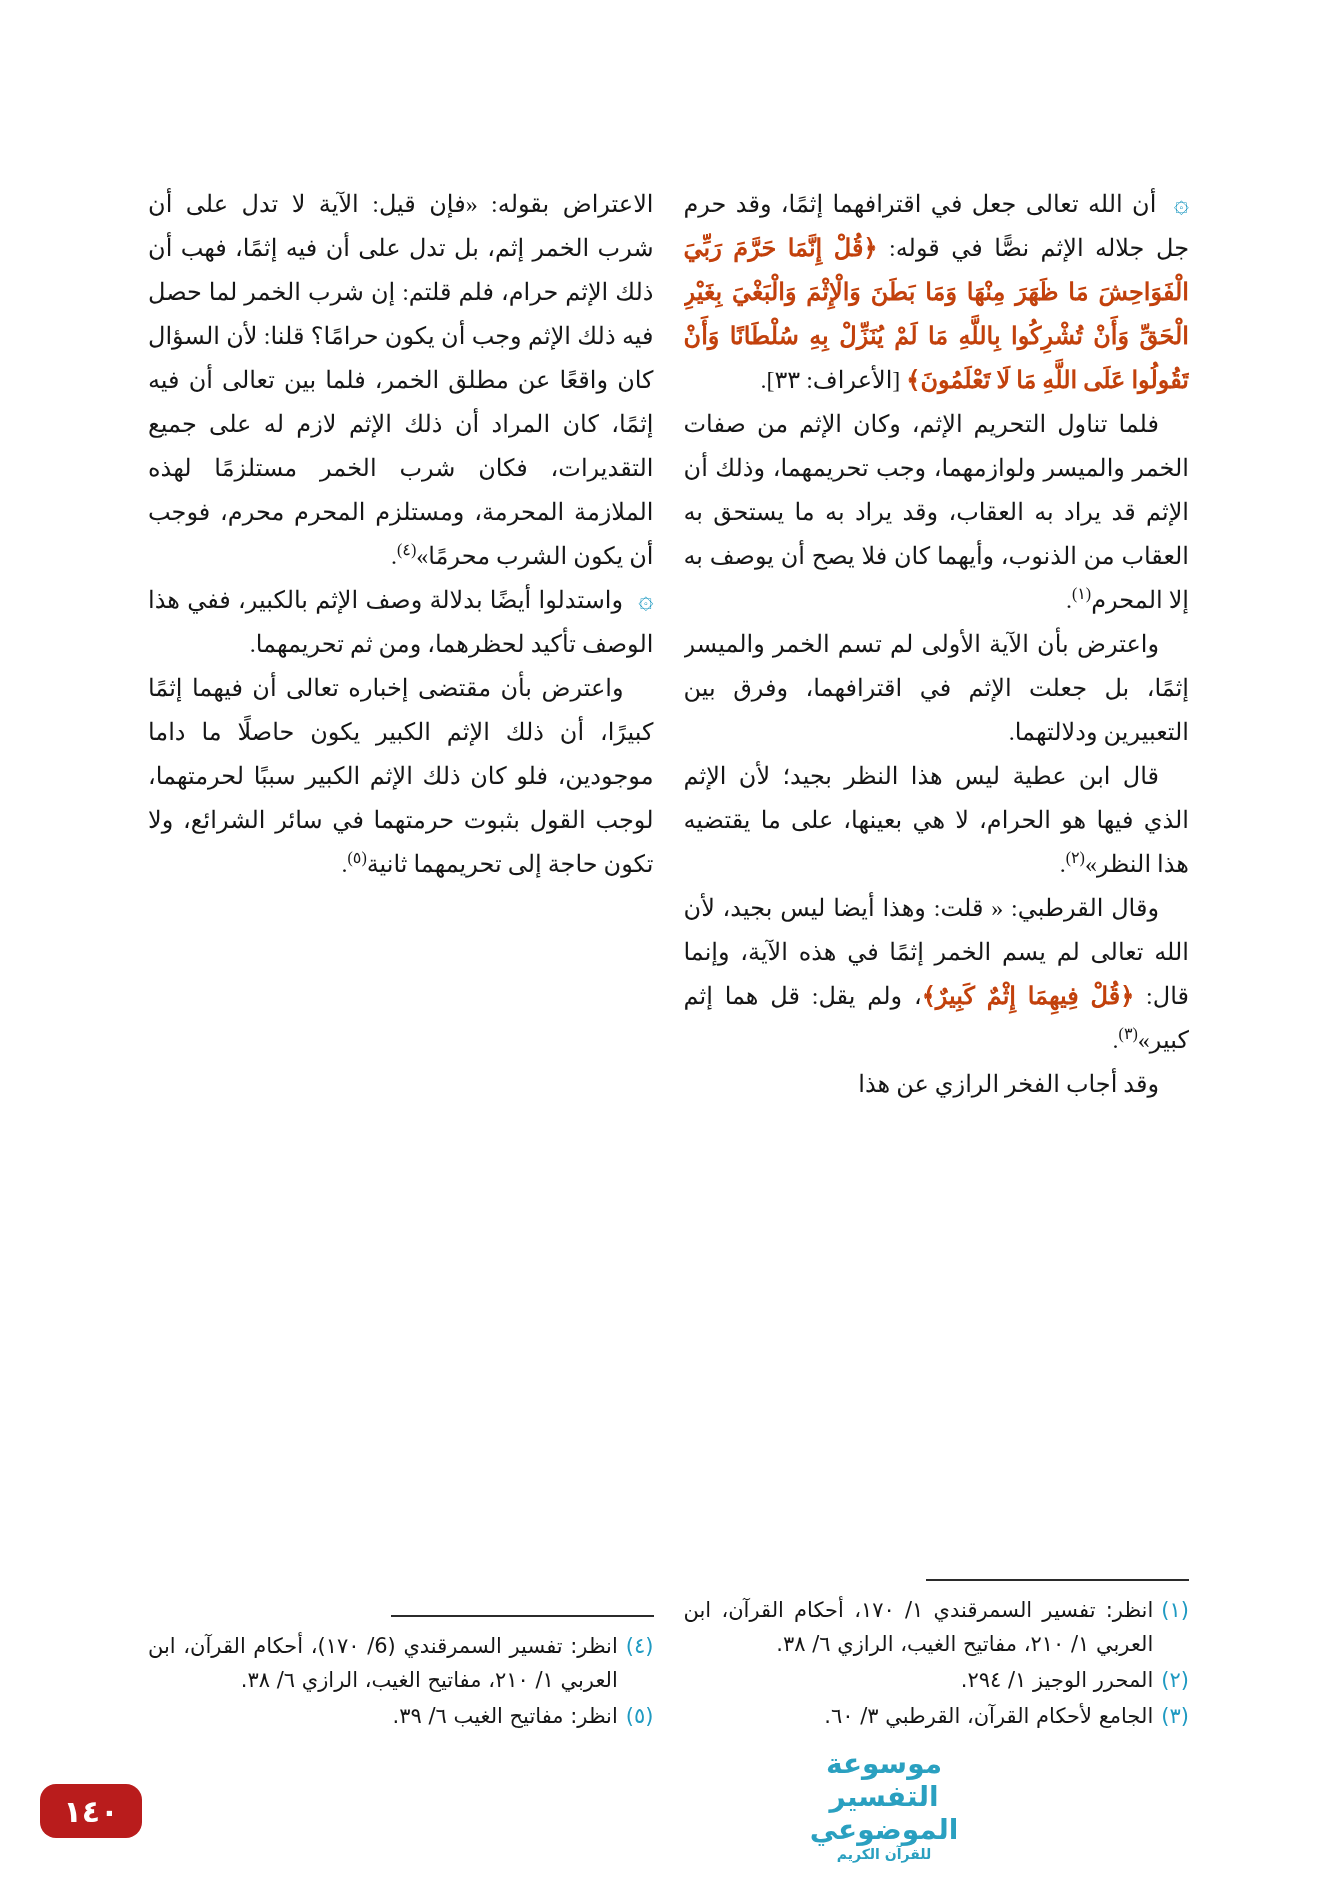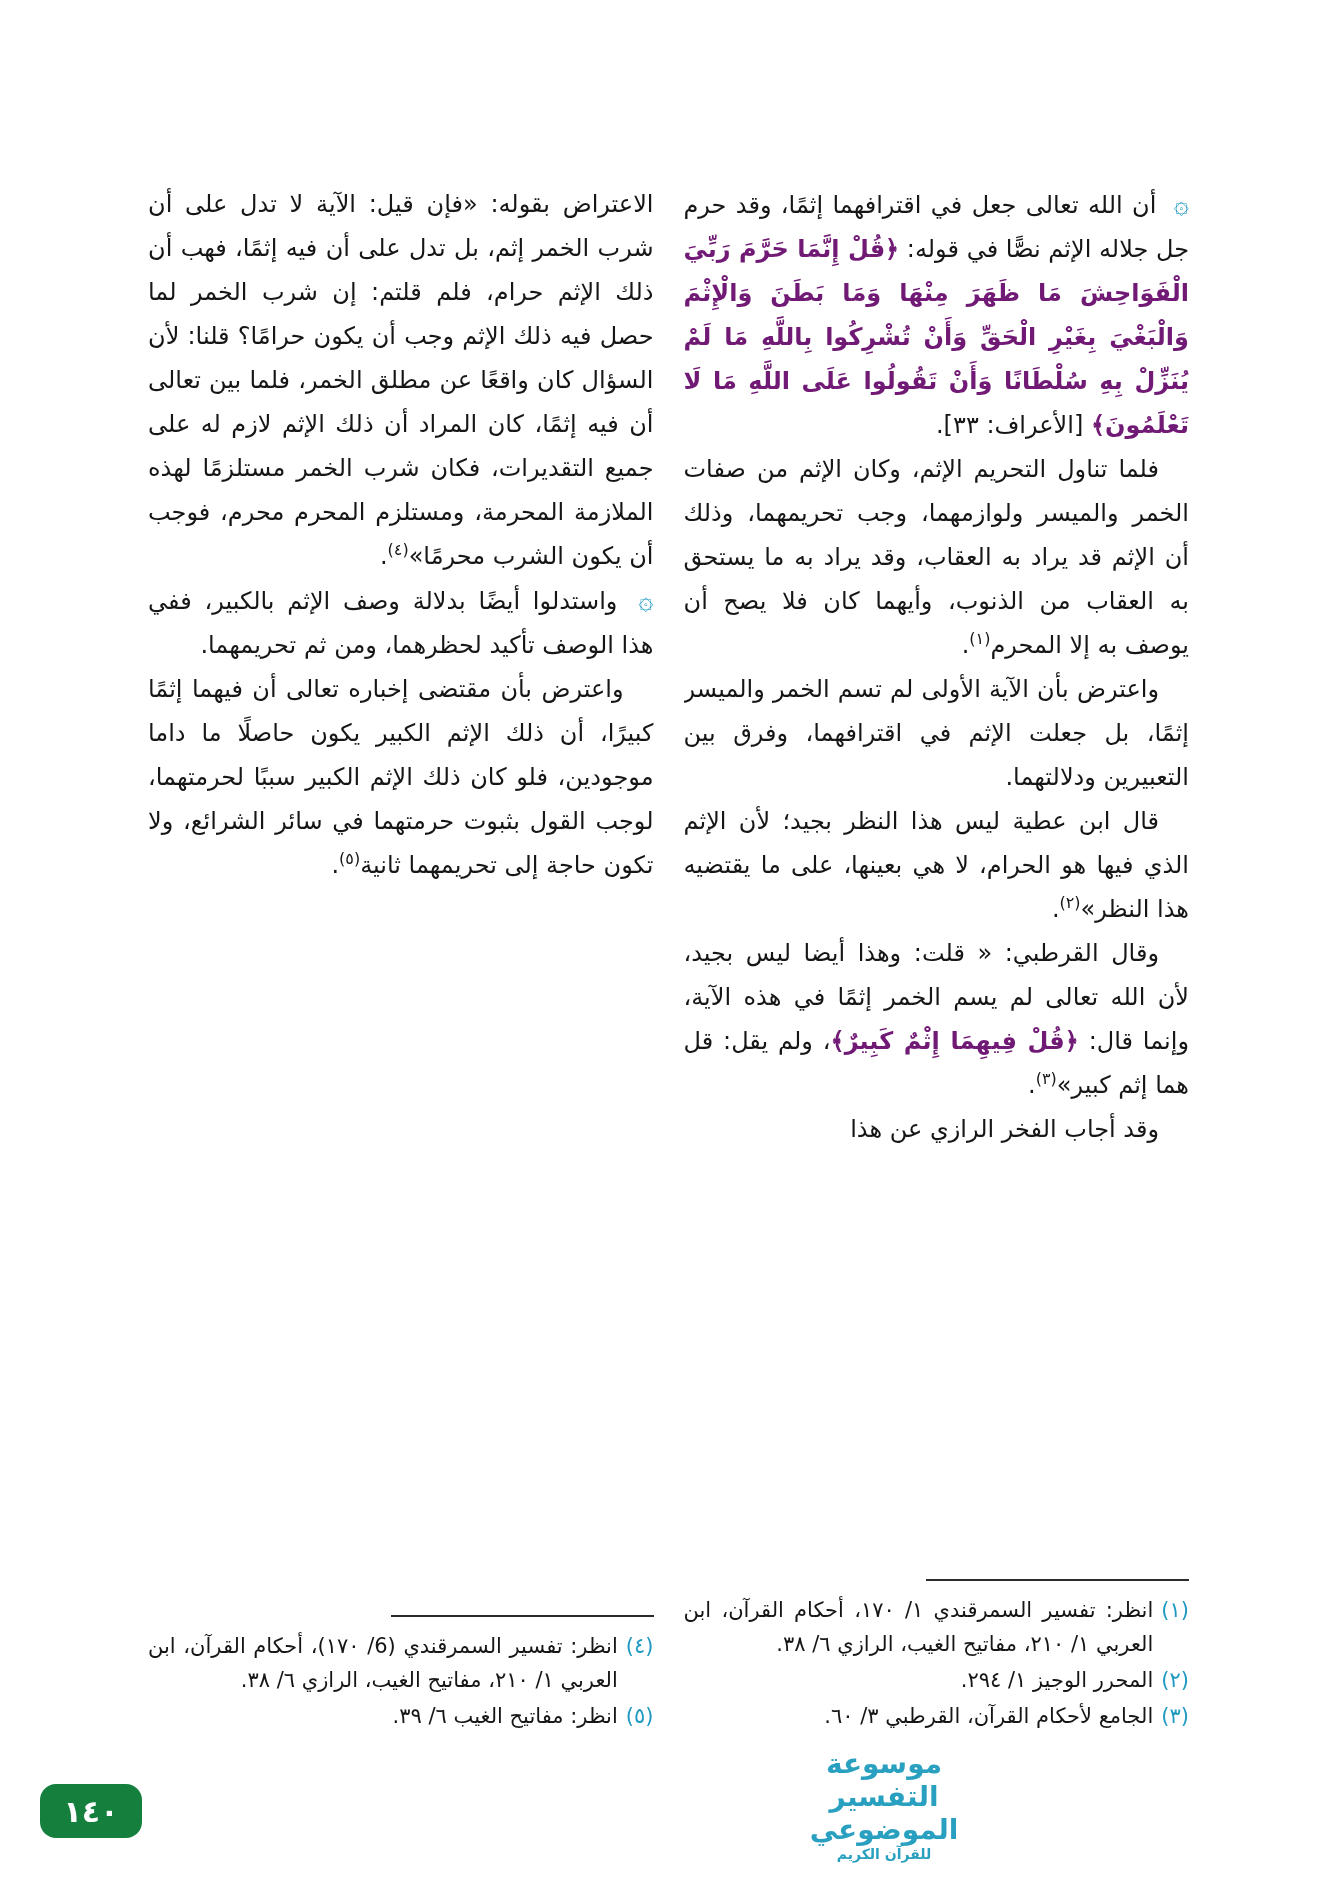--- a/index.html
+++ b/index.html
@@ -46,29 +46,30 @@
     display: flex;
     flex-direction: column;
     overflow: hidden;
   }
   .paras { flex: 0 1 auto; }
   .para {
     font-size: 24px;
     line-height: 44px;
     text-align: justify;
     color: #161616;
+    font-family: Liberation Serif, serif;
   }
   .para.indent { text-indent: 30px; }
   .marker {
     color: #1f9ac2;
     font-size: 26px;
     margin-left: 8px;
   }
   .quran {
-    color: #701a75;
+    color: #c2410c;
     font-weight: bold;
   }
   .fnref {
     font-size: 16px;
     vertical-align: super;
     line-height: 0;
   }
 
   
   .footnotes { margin-top: auto; padding-top: 14px; }
@@ -103,21 +104,21 @@
     color: #2aa0c0;
   }
   .colophon-line1 { font-size: 28px; font-weight: bold; letter-spacing: 1px; }
   .colophon-line2 { font-size: 14px; font-weight: bold; margin-top: 0; letter-spacing: 2px; }
   .page-number-badge {
     position: absolute;
     bottom: 52px;
     left: 40px;
     width: 102px;
     height: 54px;
-    background: #15803d;
+    background: #b91c1c;
     border-radius: 16px;
     display: flex;
     align-items: center;
     justify-content: center;
   }
   .page-number-badge span {
     color: #ffffff;
     font-size: 30px;
     font-weight: bold;
   }

